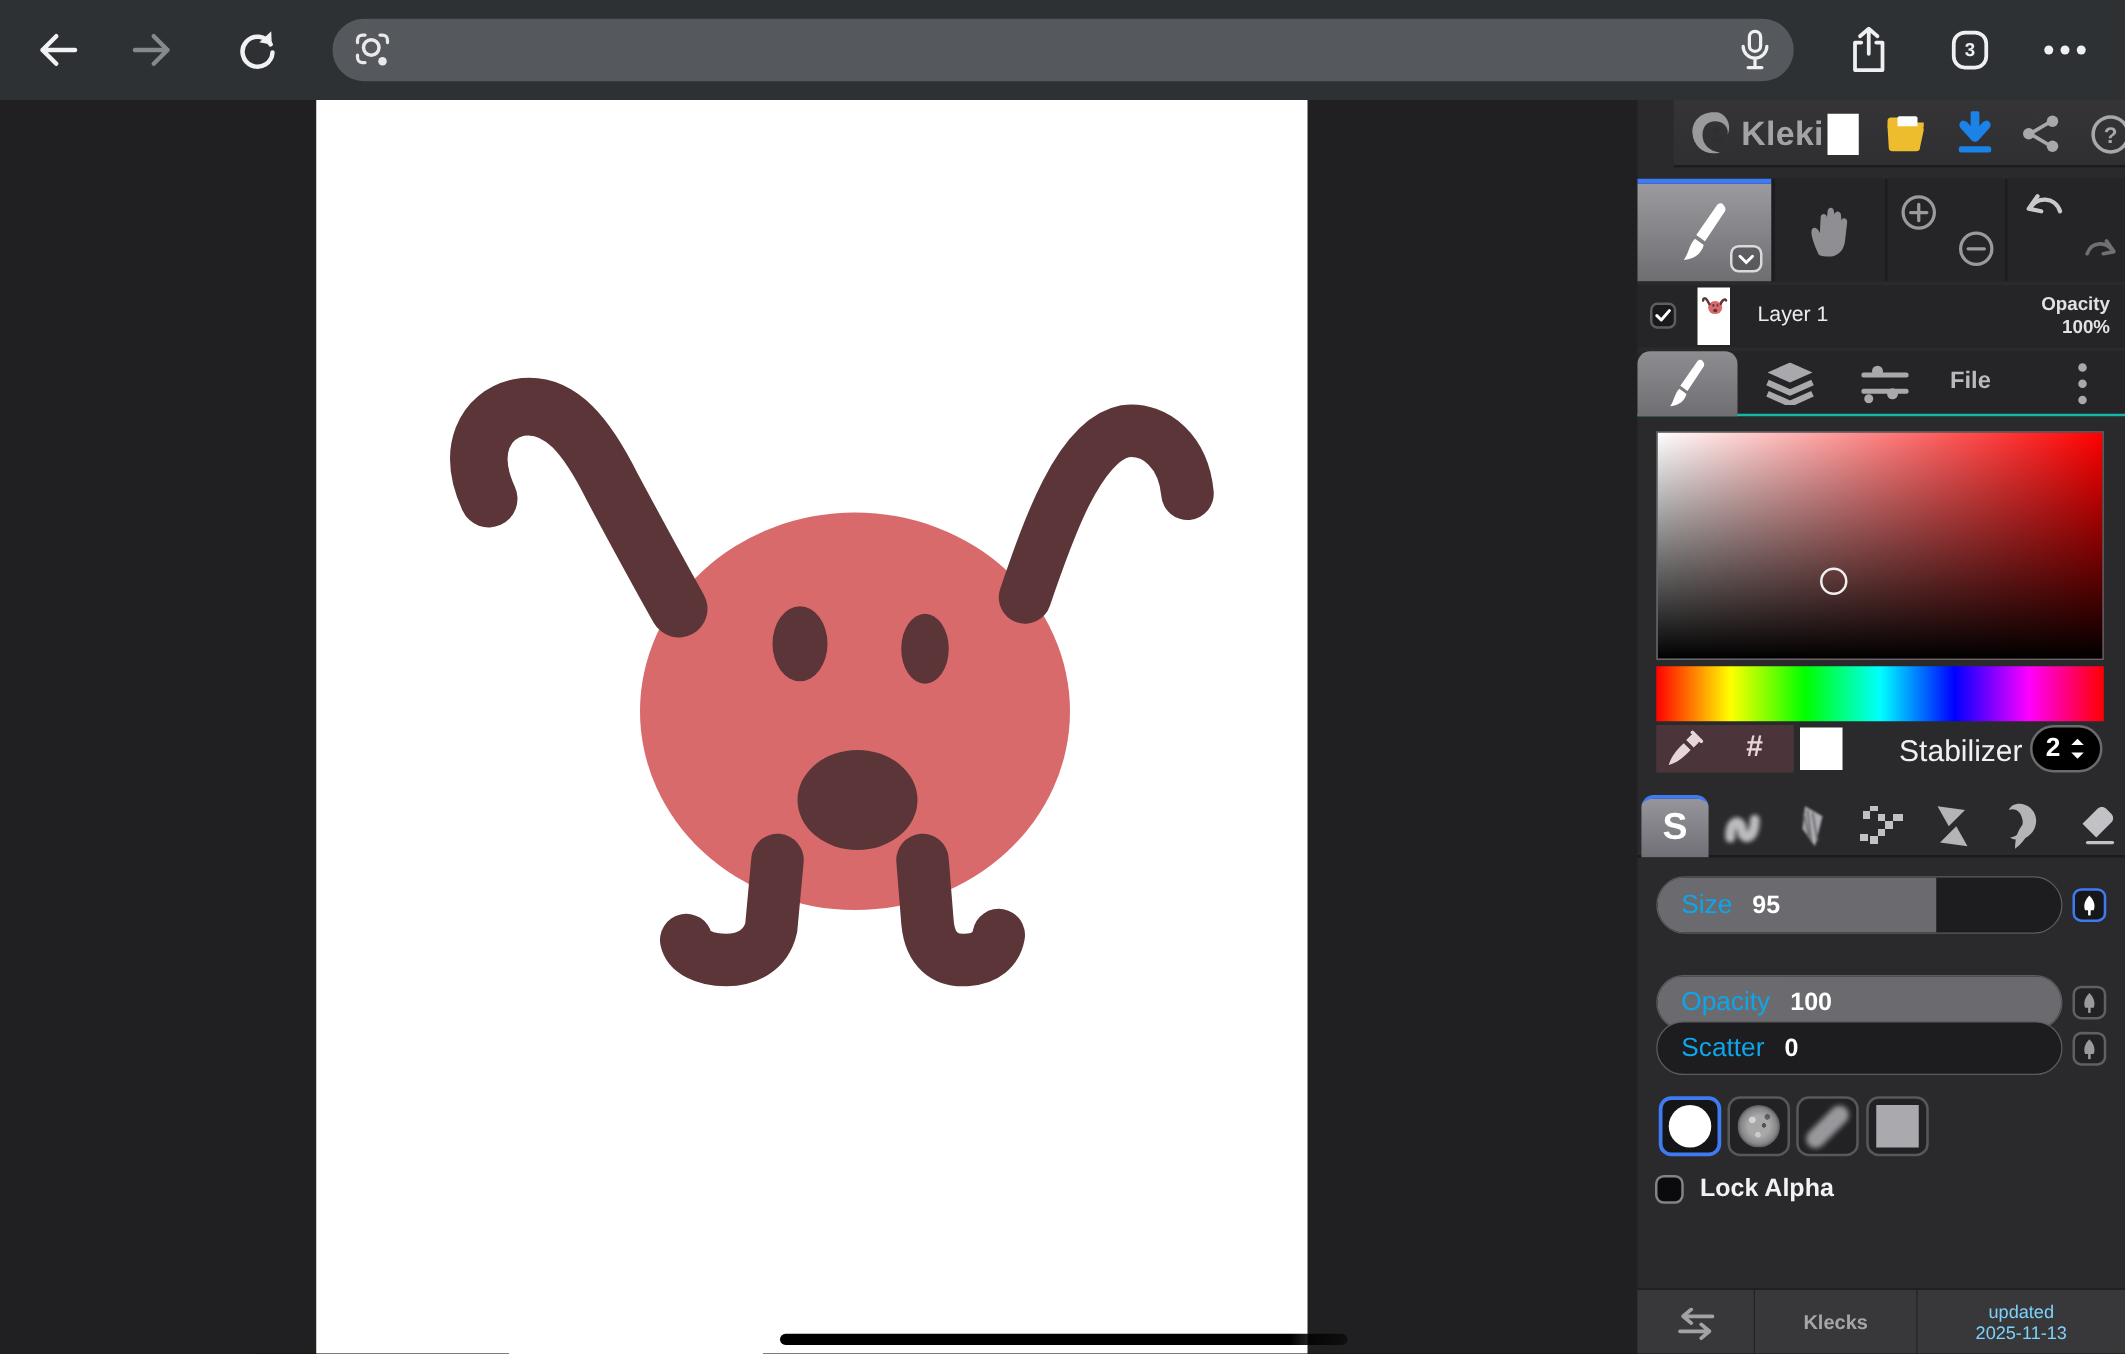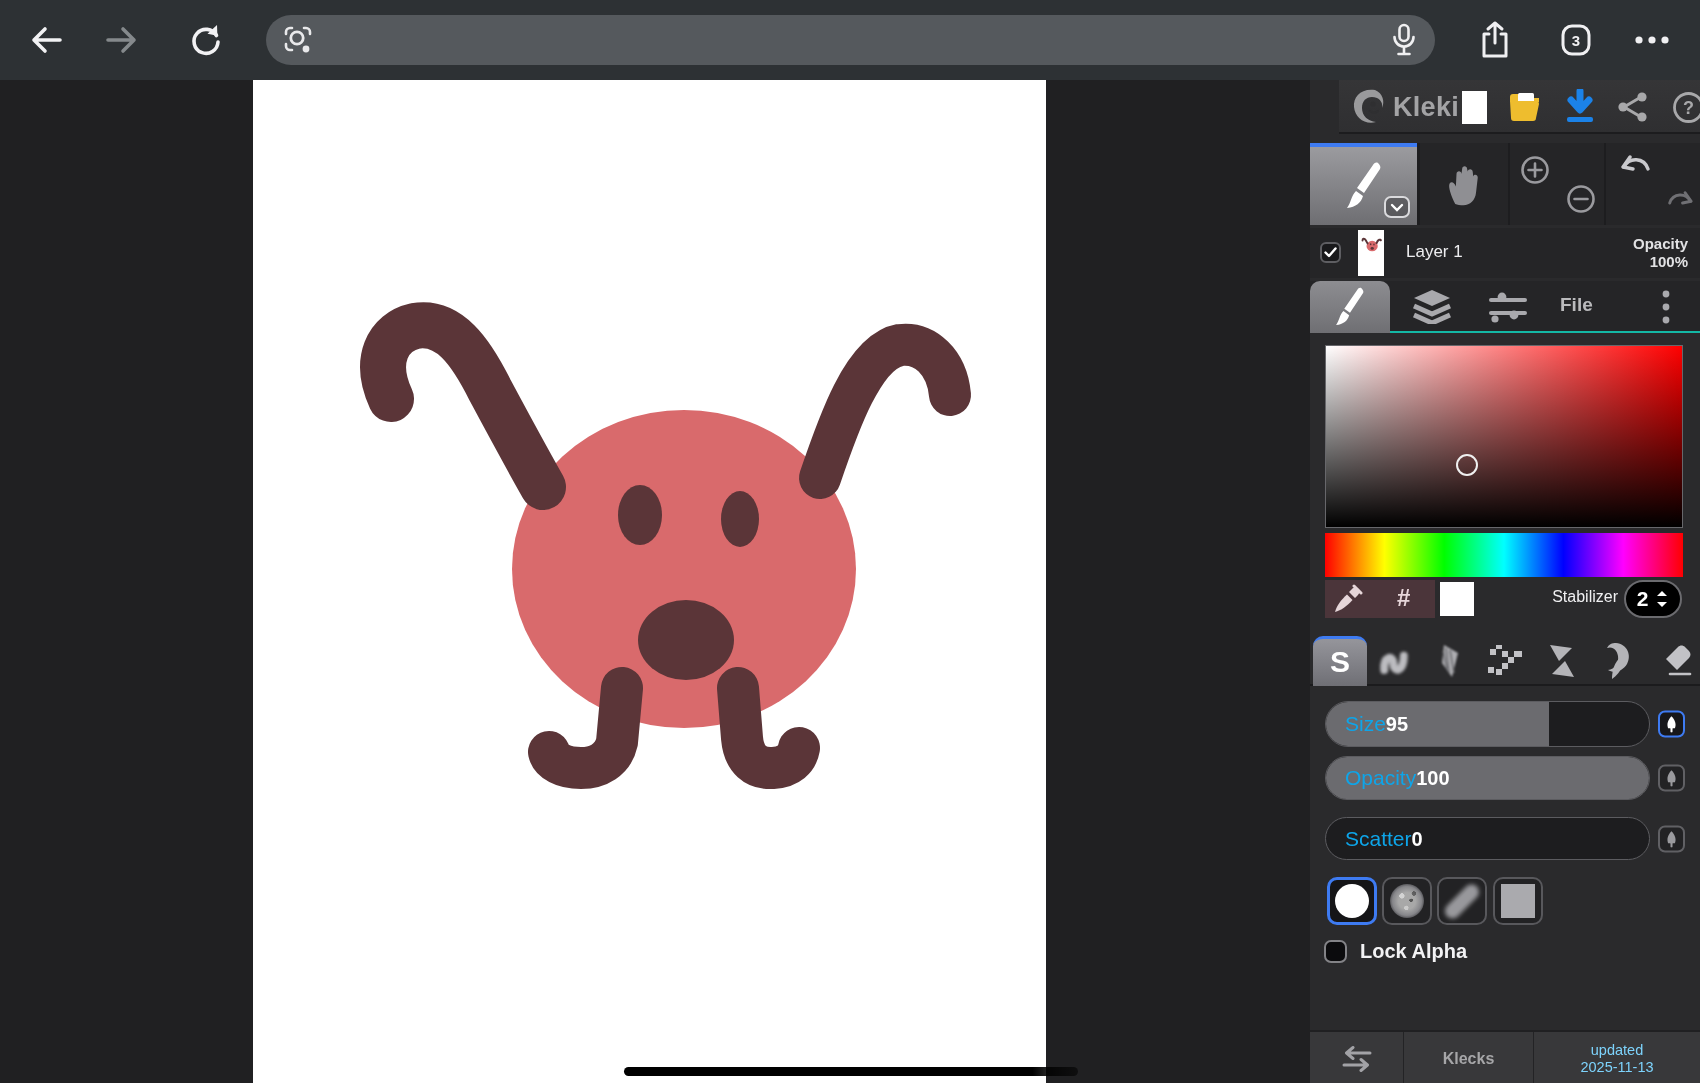--- a/index.html
+++ b/index.html
@@ -51,39 +51,39 @@
     background:linear-gradient(to top, #000, rgba(0,0,0,0)), linear-gradient(to right, #fff, #f00); }
   .sv-cursor { position:absolute; width:22px; height:22px; border-radius:50%; border:2.5px solid #efefef;
     transform:translate(-50%,-50%); background:transparent; }
   .hue-bar { position:absolute; left:15px; top:453px; width:358px; height:44px;
     background:linear-gradient(to right,#f00 0%,#ff0 16.6%,#0f0 33.3%,#0ff 50%,#00f 66.6%,#f0f 83.3%,#f00 100%); }
   .swatch-row { position:absolute; left:0; top:500px; width:390px; height:38px; }
   .picker-tools { position:absolute; left:15px; top:0; width:110px; height:38px; background:#4b353a;
     display:flex; align-items:center; }
   .hash-sign { position:absolute; left:72px; top:4px; font-size:24px; font-weight:700; color:#e6d6d9; }
   .cur-swatch { position:absolute; left:130px; top:2px; width:34px; height:34px; background:#fff; }
-  .stab-label { position:absolute; right:82px; top:8px; font-size:16px; color:#f0f0f2; }
+  .stab-label { position:absolute; right:82px; top:8px; font-size:24px; color:#f0f0f2; }
   .stepper { position:absolute; right:18px; top:0; width:58px; height:38px; border-radius:19px; background:#000;
     border:2px solid #6b6b6f; display:flex; align-items:center; justify-content:center; gap:7px; }
   .stepper-val { color:#fff; font-size:21px; font-weight:700; }
   
   .family-row { position:absolute; left:0; top:556px; width:390px; height:50px; border-bottom:2px solid #1b1b1d; }
   .family-selected { position:absolute; left:3px; top:0; width:54px; height:50px; border-radius:10px 10px 0 0;
     border-top:3px solid #3e7bf2; background:linear-gradient(#95959b,#6f6f75);
     display:flex; align-items:center; justify-content:center; }
   .family-letter { color:#fff; font-size:30px; font-weight:700; line-height:1; transform:translateY(-1px); }
   .family-icon { position:absolute; top:0; height:50px; width:48px; display:flex; align-items:center; justify-content:center; }
   
   .slider-row { position:absolute; left:0; width:390px; height:46px; }
   .slider-pill { position:absolute; left:15px; top:0; width:325px; height:100%; border-radius:23px;
     border:1px solid #5c5c60; background:#1d1d1f; overflow:hidden; }
   .slider-fill { position:absolute; left:0; top:0; bottom:0; background:#6b6b6f; }
   .slider-text { position:absolute; left:19px; top:50%; transform:translateY(-50%); white-space:nowrap; }
   .slider-label { font-size:21px; color:#0ea5e9; }
-  .slider-value { font-size:20px; font-weight:700; color:#fff; margin-left:0; }
+  .slider-value { font-size:20px; font-weight:700; color:#fff; margin-left:16px; }
   .pen-btn { position:absolute; left:348px; top:50%; transform:translateY(-50%); width:27px; height:27px; border-radius:7px;
     background:#222224; border:2px solid #606064; display:flex; align-items:center; justify-content:center; }
   .pen-btn.active { border-color:#3e7bf2; background:#17171a; }
   
   .shapes-row { position:absolute; left:0; top:797px; width:390px; height:48px; }
   .shape-btn { position:absolute; top:0; width:50px; height:48px; border-radius:10px; border:2px solid #58585c;
     background:#222224; display:flex; align-items:center; justify-content:center; }
   .shape-btn.selected { border:3px solid #3e7bf2; background:#151517; }
   .shp-circle { width:34px; height:34px; border-radius:50%; background:#fff; }
   .shp-noise { width:34px; height:34px; border-radius:50%; filter:blur(.6px);
@@ -408,21 +408,21 @@
           <span class="slider-label">Size</span><span class="slider-value">95</span>
         </div>
       </div>
       <div class="pen-btn active">
         <svg width="17" height="17" viewBox="0 0 20 20">
           <path d="M10 1 C14 5 16 10 14 15 L6 15 C4 10 6 5 10 1 Z" fill="#fff"></path>
           <path d="M10 15 L10 19" stroke="#fff" stroke-width="2.4" stroke-linecap="round"></path>
         </svg>
       </div>
     </div>
-    <div class="slider-row" style="top:676px;height:44px">
+    <div class="slider-row" style="top:700px;height:44px">
       <div class="slider-pill">
         <div class="slider-fill" style="width: 100%;"></div>
         <div class="slider-text">
           <span class="slider-label">Opacity</span><span class="slider-value">100</span>
         </div>
       </div>
       <div class="pen-btn">
         <svg width="17" height="17" viewBox="0 0 20 20">
           <path d="M10 1 C14 5 16 10 14 15 L6 15 C4 10 6 5 10 1 Z" fill="#9a9a9e"></path>
           <path d="M10 15 L10 19" stroke="#9a9a9e" stroke-width="2.4" stroke-linecap="round"></path>

